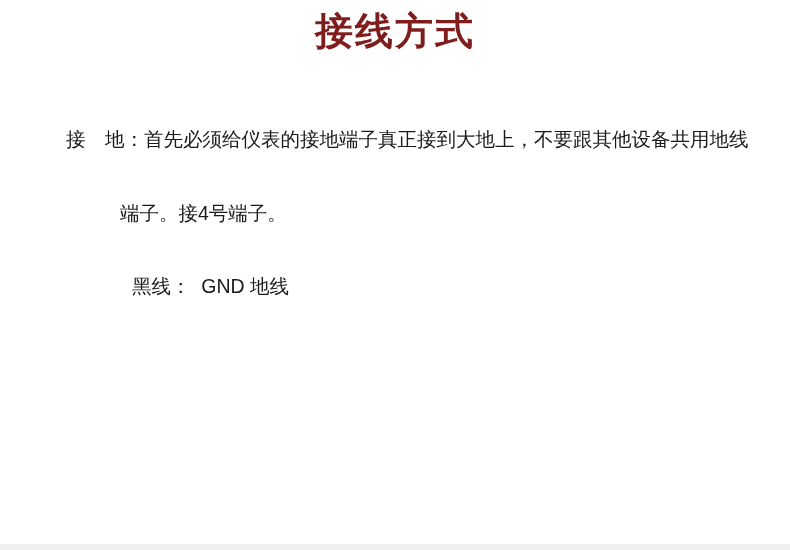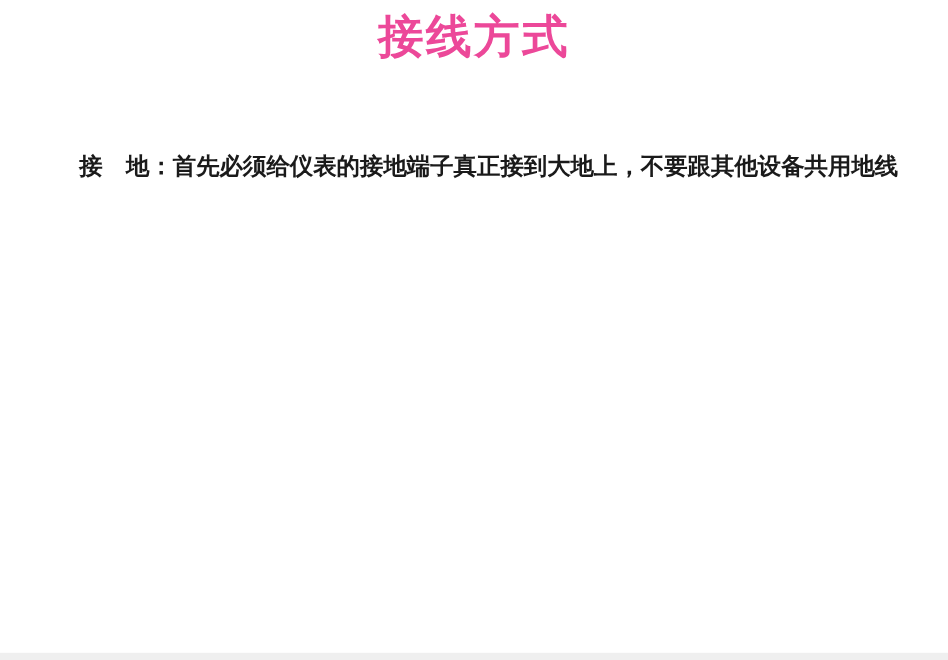--- a/index.html
+++ b/index.html
@@ -19,32 +19,32 @@
     font-family: "Liberation Sans", sans-serif;
   }
   .title {
     margin: 0;
     padding-top: 8px;
     text-align: center;
     font-size: 38px;
     line-height: 46px;
     font-weight: bold;
     letter-spacing: 2px;
-    color: #ec4899;
+    color: #7f1d1d;
   }
   .content {
     margin-top: 24px;
     padding-left: 62px;
     padding-right: 36px;
     font-size: 19.5px;
     line-height: 24.5px;
     white-space: pre-wrap;
     color: #1a1a1a;
   }
-  .line { min-height: 24.5px; font-weight: bold; }
+  .line { min-height: 24.5px; }
   
   .i-label { padding-left: 4px; }   
   .i-a { padding-left: 58px; }      
   .i-b { padding-left: 70px; }      
   .bottom-strip {
     position: absolute;
     left: 0;
     bottom: 0;
     width: 790px;
     height: 6px;
@@ -52,20 +52,22 @@
   }
 </style>
 </head>
 <body>
 
 <div class="page">
   <h1 class="title">接线方式</h1>
 
   <div class="content">
     <div class="line i-label">接　地：首先必须给仪表的接地端子真正接到大地上，不要跟其他设备共用地线</div>
+    <div class="line i-a">端子。接4号端子。</div>
+    <div class="line i-b">黑线：  GND 地线</div>
     
     
     
     
     
     
     
     
     
     

